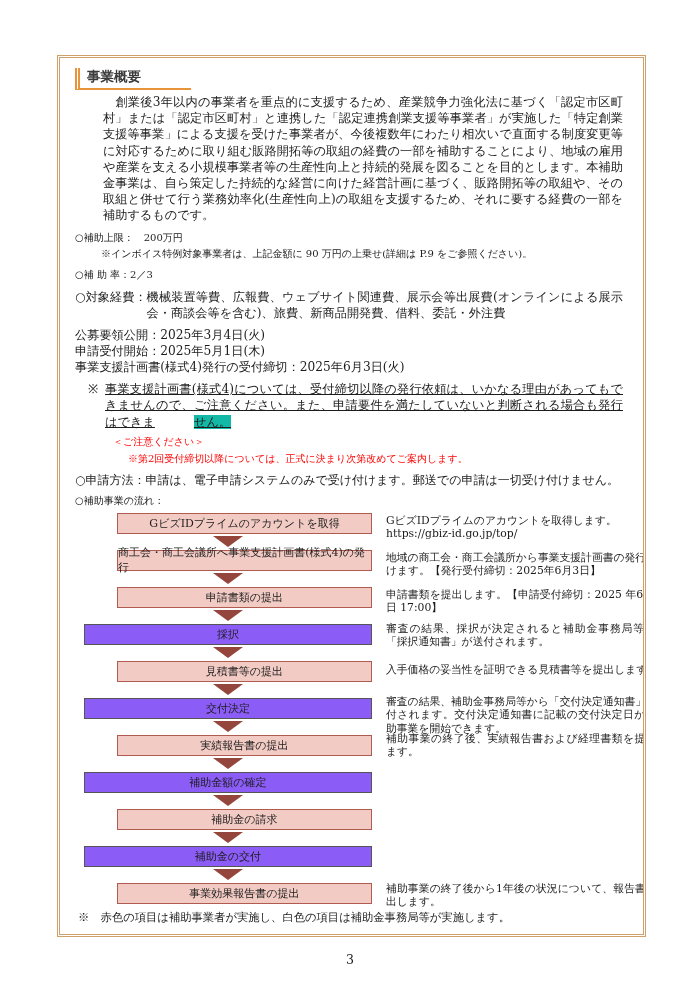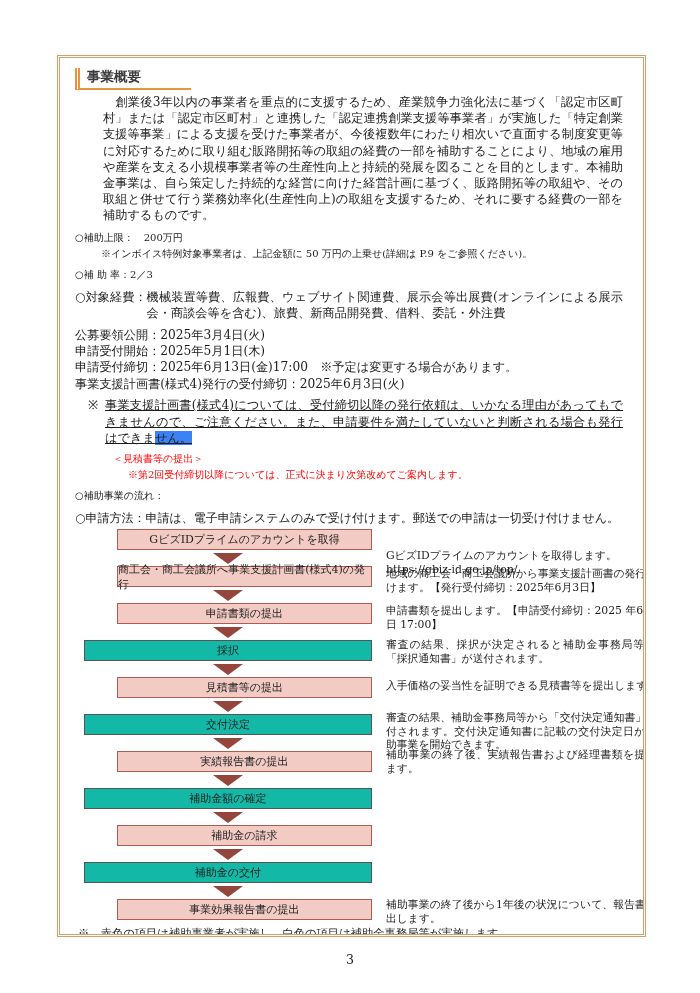--- a/index.html
+++ b/index.html
@@ -14,79 +14,78 @@
   .intro { font-size:12.2px; line-height:16.2px; text-align:justify; margin-bottom:6px;margin-left:28px; }
   .line { font-size:10px; line-height:16.4px; }
   .indent1 { margin-left:26px; }
   .mt { margin-top:5px; }
   .row { display:flex; font-size:12.2px; line-height:16.4px; }
   .row .lbl { flex:none; }
   .row .val { flex:1 1 auto; text-align:justify; }
   .warn { margin-top:5px; }
   .warn .wmark { width:30px; padding-left:13px; }
   .uline { text-decoration:underline; }
-  .hl { background:#3b82f6; text-decoration:underline; }
+  .hl { background:#14b8a6; text-decoration:underline;margin-left:39px; }
   .red { color:#ff0000; }
   .fut1 { margin-left:38px; margin-top:4px; }
   .fut2 { margin-left:53px; }
   .app { white-space:nowrap; font-size:12px; }
   .flow { position:relative; margin-top:3px; margin-left:9px; height:392px; }
   .fcol { width:288px; }
   .fbox { height:21px; border:1px solid #555; display:flex; align-items:center; justify-content:center;
-          font-size:11px; background:#14b8a6; }
+          font-size:11px; background:#8b5cf6; }
   .fbox.pink { background:#f2cbc4; border-color:#b05a50;margin-left:33px; }
   .farrow { height:16px; display:flex; align-items:center; justify-content:center; }
   .farrow i { display:block; width:0; height:0;
           border-left:15px solid transparent; border-right:15px solid transparent;
           border-top:11px solid #94463c; }
   .fnote { position:absolute; left:302px; width:282px; font-size:10.8px; line-height:13.4px; text-align:justify; }
-  .n0{top:20px} .n1{top:38px} .n2{top:75px} .n3{top:109px}
+  .n0{top:1px} .n1{top:38px} .n2{top:75px} .n3{top:109px}
   .n4{top:150px} .n5{top:182px} .n6{top:219px} .n7{top:369px}
   .legend { font-size:11.3px; margin-top:5px; margin-left:3px; }
   .pagenum { position:absolute; left:0; right:0; top:952px; text-align:center; font-size:12.5px; }
 </style>
 </head>
 <body>
 
 <div class="sheet">
 
   <div class="sec-title">事業概要</div>
 
   <p class="intro">　創業後3年以内の事業者を重点的に支援するため、産業競争力強化法に基づく「認定市区町村」または「認定市区町村」と連携した「認定連携創業支援等事業者」が実施した「特定創業支援等事業」による支援を受けた事業者が、今後複数年にわたり相次いで直面する制度変更等に対応するために取り組む販路開拓等の取組の経費の一部を補助することにより、地域の雇用や産業を支える小規模事業者等の生産性向上と持続的発展を図ることを目的とします。本補助金事業は、自ら策定した持続的な経営に向けた経営計画に基づく、販路開拓等の取組や、その取組と併せて行う業務効率化(生産性向上)の取組を支援するため、それに要する経費の一部を補助するものです。</p>
 
   <div class="line">○補助上限：　200万円</div>
-  <div class="line indent1">※インボイス特例対象事業者は、上記金額に 50 万円の上乗せ(詳細は P.9 をご参照ください)。</div>
+  <div class="line indent1">※インボイス特例対象事業者は、上記金額に 90 万円の上乗せ(詳細は P.9 をご参照ください)。</div>
 
   <div class="line mt">○補 助 率：2／3</div>
 
   <div class="row mt">
     <span class="lbl">○対象経費：</span>
     <span class="val">機械装置等費、広報費、ウェブサイト関連費、展示会等出展費(オンラインによる展示会・商談会等を含む)、旅費、新商品開発費、借料、委託・外注費</span>
   </div>
 
   <div class="row mt">
     <div class="val">
       <div>公募要領公開：2025年3月4日(火)</div>
       <div>申請受付開始：2025年5月1日(木)</div>
-      <div>申請受付締切：2025年6月13日(金)17:00　※予定は変更する場合があります。</div>
       <div>事業支援計画書(様式4)発行の受付締切：2025年6月3日(火)</div>
     </div>
   </div>
 
   <div class="row warn">
     <span class="lbl wmark">※</span>
     <span class="val"><span class="uline">事業支援計画書(様式4)については、受付締切以降の発行依頼は、いかなる理由があってもできませんので、ご注意ください。また、申請要件を満たしていないと判断される場合も発行はできま</span><span class="hl">せん。</span></span>
   </div>
 
-  <div class="line red fut1">＜見積書等の提出＞</div>
+  <div class="line red fut1">＜ご注意ください＞</div>
   <div class="line red fut2">※第2回受付締切以降については、正式に決まり次第改めてご案内します。</div>
 
+  <div class="line mt app">○申請方法：申請は、電子申請システムのみで受け付けます。郵送での申請は一切受け付けません。</div>
+
   <div class="line mt">○補助事業の流れ：</div>
-
-  <div class="line mt app">○申請方法：申請は、電子申請システムのみで受け付けます。郵送での申請は一切受け付けません。</div>
 
   <div class="flow">
     <div class="fcol">
       <div class="fbox pink">GビズIDプライムのアカウントを取得</div>
       <div class="farrow">
           <i></i>
         </div>
       <div class="fbox pink">商工会・商工会議所へ事業支援計画書(様式4)の発行</div>
       <div class="farrow">
           <i></i>

